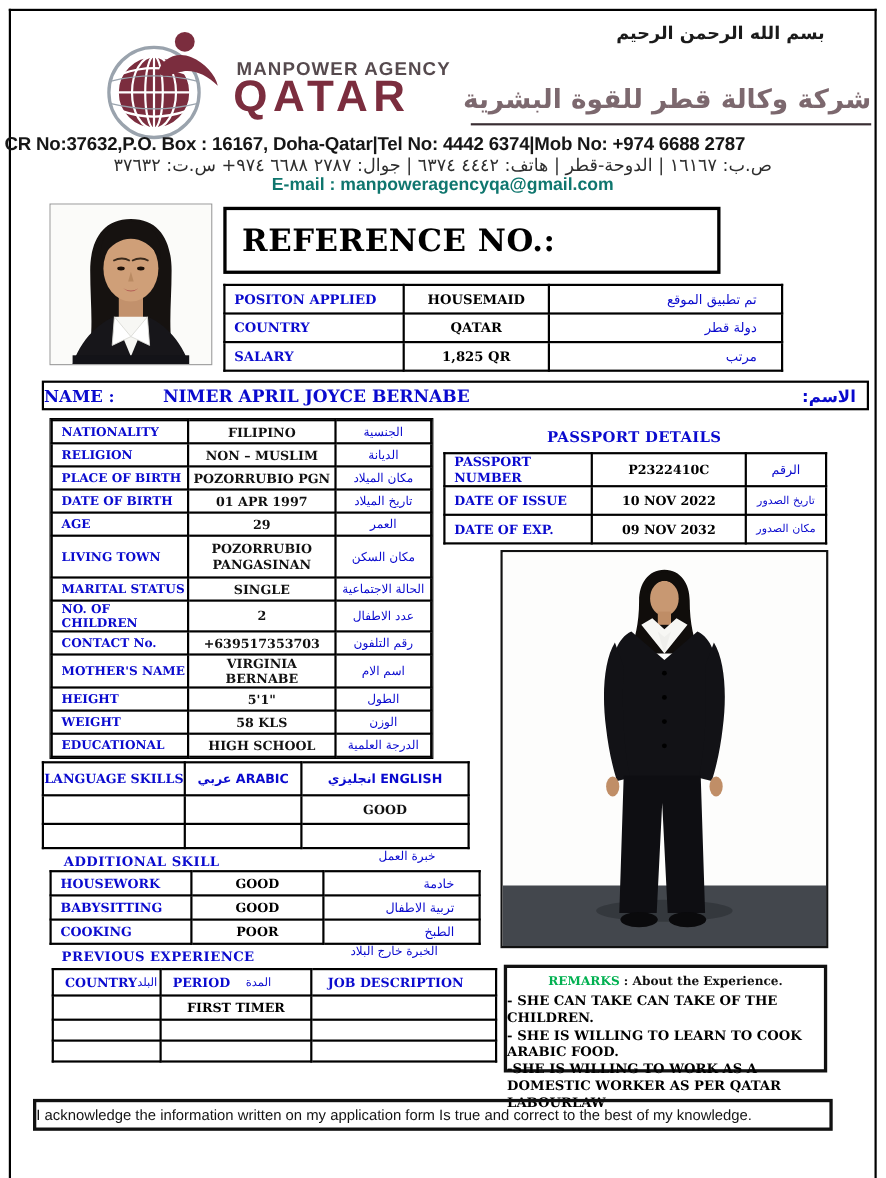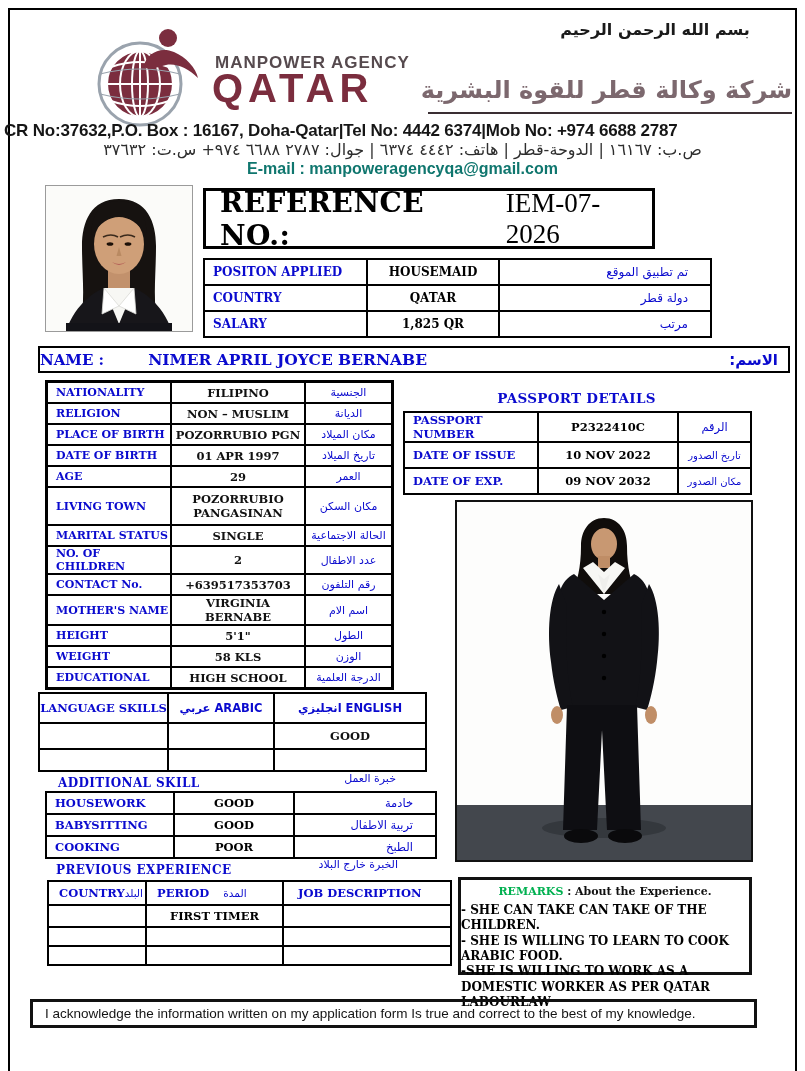--- a/index.html
+++ b/index.html
@@ -67,21 +67,21 @@
   .prev-ar{left:300px;top:858px;width:98px;text-align:right;font-size:11px}
   .exp-table{left:47px;top:880px}
   .exp-table td{font-size:11.5px}
   .hdr-flex{display:flex;align-items:center;justify-content:space-between;padding:0 10px}
 
   .remarks-box{left:458px;top:877px;width:294px;height:98px;border:3px solid #111;padding:5px 0}
   .remarks-title{text-align:center;font-size:11px}
   .remarks-green{color:#00b050}
   .remarks-lines{margin-top:5px;font-size:12px;line-height:1.28;color:#000}
 
-  .ack-box{left:30px;top:999px;width:727px;height:29px;border:3px solid #111;display:flex;align-items:center;padding-left:12px;font-size:13.5px;color:#141414}
+  .ack-box{left:30px;top:999px;width:727px;height:29px;border:3px solid #111;display:flex;align-items:center;font-size:13.5px;color:#141414}
 </style>
 </head>
 <body>
 
 <div class="page">
   <div class="abs page-border"></div>
 
   <div class="abs" style="left:88px;top:26px;width:125px;height:102px">
     <svg width="125" height="102" viewBox="0 0 125 102">
       <circle cx="52" cy="58" r="41" fill="#ffffff" stroke="#9aa3ad" stroke-width="3"></circle>
@@ -125,21 +125,20 @@
       <path d="M20 145 C30 116 52 104 58 102 L73 120 L88 102 C94 104 116 116 126 145 Z" fill="#17161a"></path>
       <path d="M58 102 L88 102 L73 138 Z" fill="#f7f7f4"></path>
       <path d="M58 102 L73 120 L56 128 Z" fill="#ffffff" stroke="#d9d9d5" stroke-width="0.8"></path>
       <path d="M88 102 L73 120 L90 128 Z" fill="#ffffff" stroke="#d9d9d5" stroke-width="0.8"></path>
       <rect x="20" y="137" width="106" height="8" fill="#131318"></rect>
     </svg>
   </div>
 
   <div class="abs ref-box">
     <span class="serifb ref-label">REFERENCE NO.:</span>
-    <span class="times ref-value">IEM-07-2026</span>
   </div>
 
   <table class="abs frm pos-table" style="width:507px">
     <colgroup>
         <col style="width:163px">
         <col style="width:132px">
         <col style="width:212px">
       </colgroup>
     <tbody>
         <tr>

